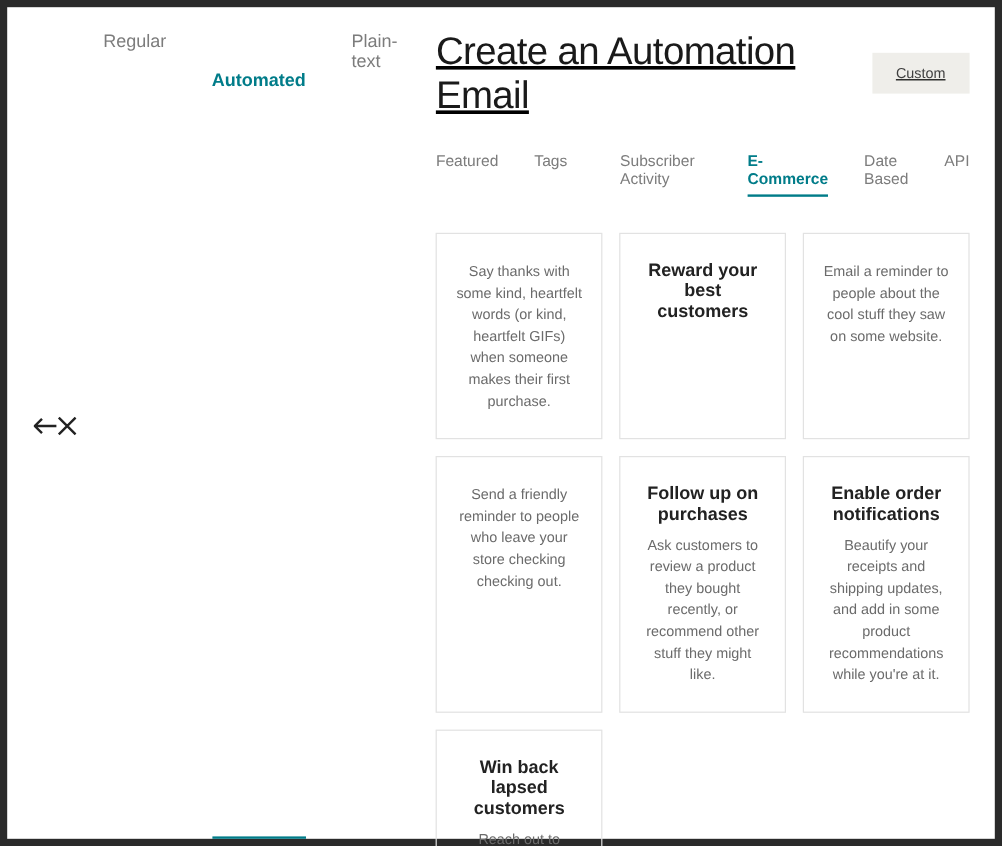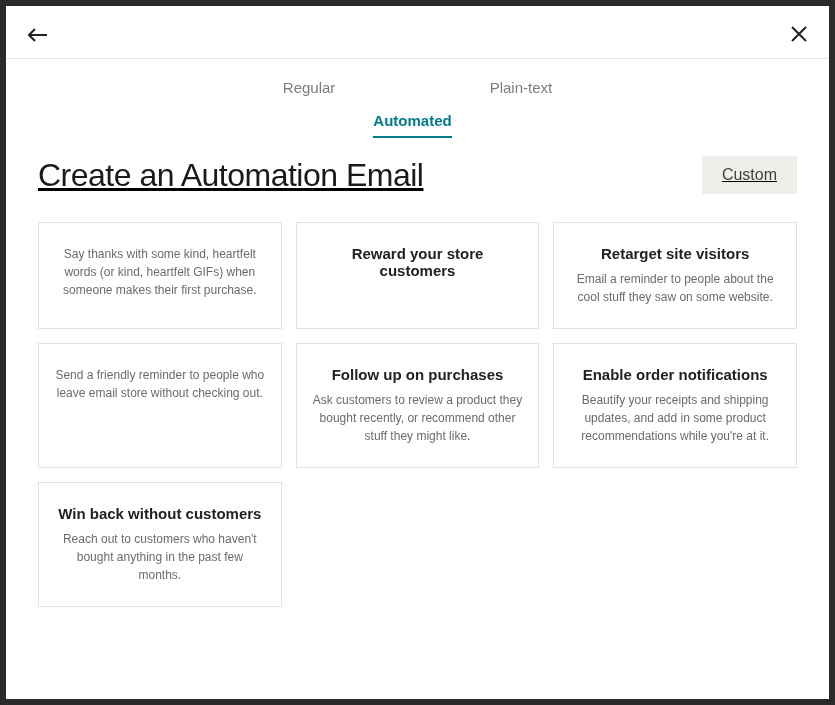--- a/index.html
+++ b/index.html
@@ -15,21 +15,21 @@
       width: 835px;
       height: 705px;
       overflow: hidden;
     }
 
     .modal {
       background: #fff;
       width: 100%;
       height: 100%;
       display: flex;
-      flex-direction: column;
+      flex-direction: row;
     }
 
     .header-bar {
       display: flex;
       justify-content: space-between;
       align-items: center;
       padding: 18px 22px 12px 22px;
     }
 
     .back-arrow {
@@ -90,21 +90,21 @@
       font-size: 32px;
       font-weight: 500;
       color: #1a1a1a;
       letter-spacing: -0.5px;
     }
 
     .custom-btn {
       background: #efeeea;
       border: none;
       padding: 10px 20px;
-      font-size: 16px;
+      font-size: 12px;
       color: #3f3f3f;
       cursor: pointer;
       font-weight: 500;
     }
 
     .sub-tabs {
       display: flex;
       gap: 30px;
       font-size: 13px;
       color: #7c7c7c;
@@ -178,52 +178,59 @@
     <div class="top-tab">Plain-text</div>
   </div>
 
   <div class="content">
 
     <div class="title-row">
       <h1 class="page-title">Create an Automation Email</h1>
       <button class="custom-btn">Custom</button>
     </div>
 
+    <div class="sub-tabs">
+      <div class="sub-tab">Featured</div>
+      <div class="sub-tab">Tags</div>
+      <div class="sub-tab spacer">Subscriber Activity</div>
+      <div class="sub-tab spacer active">E-Commerce</div>
+      <div class="sub-tab">Date Based</div>
+      <div class="sub-tab">API</div>
+    </div>
 
     <div class="card-grid">
 
       <div class="card">
         <div class="card-desc">Say thanks with some kind, heartfelt words (or kind, heartfelt GIFs) when someone makes their first purchase.</div>
       </div>
 
       <div class="card">
-        <div class="card-title">Reward your store customers</div>
-      </div>
-
-      <div class="card">
-        <div class="card-title">Retarget site visitors</div>
+        <div class="card-title">Reward your best customers</div>
+      </div>
+
+      <div class="card">
         <div class="card-desc">Email a reminder to people about the cool stuff they saw on some website.</div>
       </div>
 
       <div class="card">
-        <div class="card-desc">Send a friendly reminder to people who leave email store without checking out.</div>
+        <div class="card-desc">Send a friendly reminder to people who leave your store checking checking out.</div>
       </div>
 
       <div class="card">
         <div class="card-title">Follow up on purchases</div>
         <div class="card-desc">Ask customers to review a product they bought recently, or recommend other stuff they might like.</div>
       </div>
 
       <div class="card">
         <div class="card-title">Enable order notifications</div>
         <div class="card-desc">Beautify your receipts and shipping updates, and add in some product recommendations while you're at it.</div>
       </div>
 
       <div class="card">
-        <div class="card-title">Win back without customers</div>
+        <div class="card-title">Win back lapsed customers</div>
         <div class="card-desc">Reach out to customers who haven't bought anything in the past few months.</div>
       </div>
 
     </div>
 
   </div>
 
 </div>
 
 </body></html>

